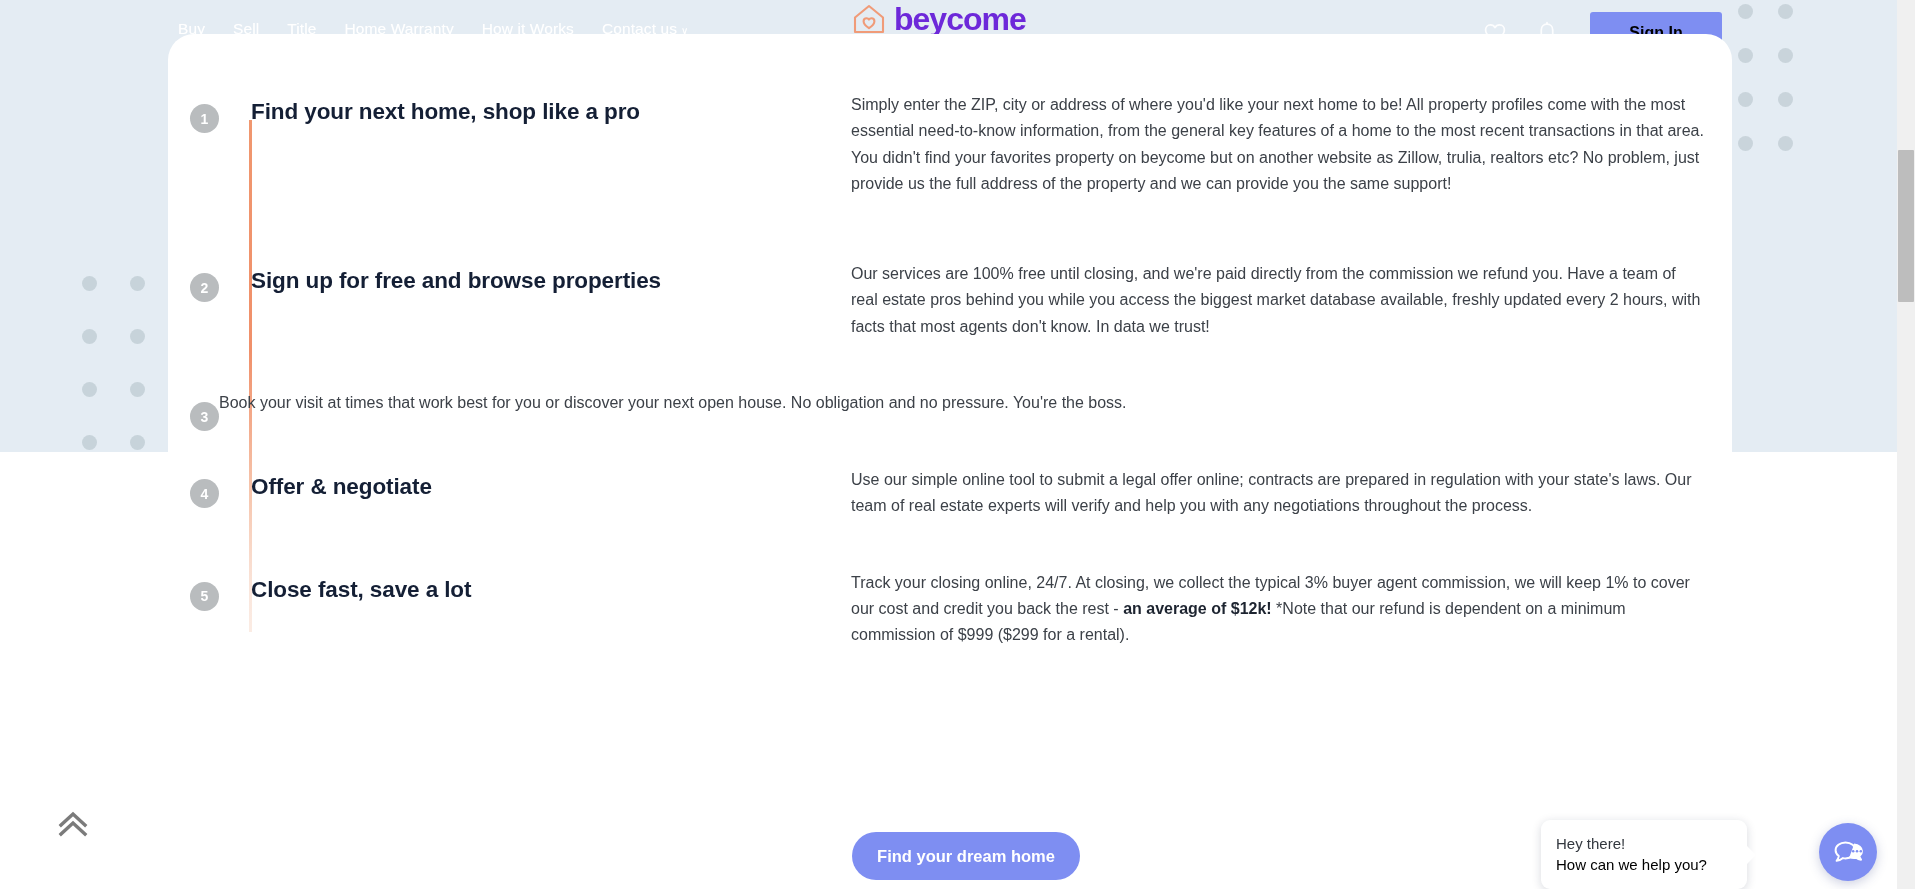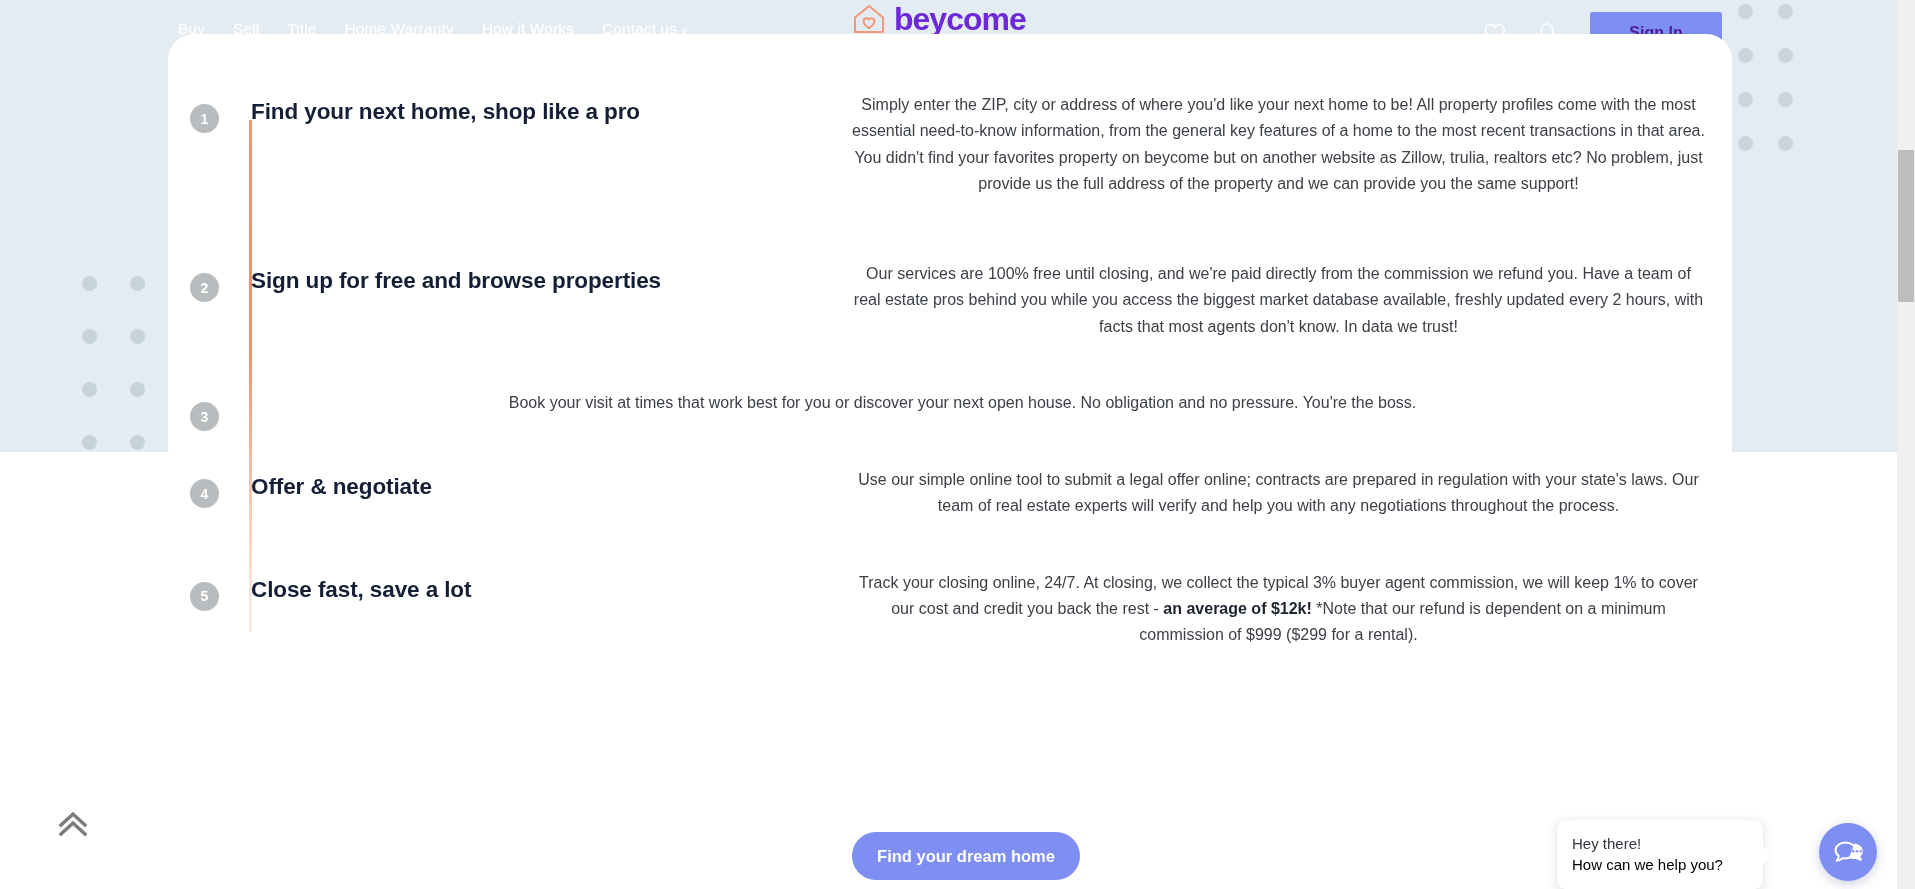--- a/index.html
+++ b/index.html
@@ -76,21 +76,21 @@
   .nav-right {
     position: absolute; left: 1482px; top: 12px;
     display: flex; align-items: center; gap: 26px;
     z-index: 3;
   }
   .nav-icon { width: 26px; height: 26px; display: block; opacity: .92; }
   .signin-btn {
     margin-left: 4px;
     width: 132px; height: 42px;
     background: #7e8ef2;
-    color: #4c1d95;
+    color: #000000;
     font-size: 16px; font-weight: bold;
     border: none; border-radius: 3px;
     cursor: pointer;
     display: flex; align-items: center; justify-content: center;
   }
 
   
   .card {
     position: absolute;
     left: 168px; top: 34px;
@@ -135,21 +135,20 @@
     color: #141f35;
     letter-spacing: -.1px;
   }
   .step-body {
     flex: 1 1 auto;
     margin-top: -12px;
     padding-right: 26px;
     font-size: 16px;
     line-height: 26.3px;
     color: #3c4148;
-    text-align: center;
   }
   .step-body b { font-weight: bold; color: #1d2430; }
 
   #step-1 { margin-top: 36px; }
   #step-2 { margin-top: 76px; }
   #step-3 { margin-top: 62px; }
   #step-4 { margin-top: 48px; }
   #step-5 { margin-top: 62px; }
 
   
@@ -176,21 +175,20 @@
 
   
   .chat-tip {
     position: absolute; left: 1541px; top: 820px;
     width: 206px; height: 69px;
     background: #ffffff;
     border-radius: 9px;
     box-shadow: 0 2px 10px rgba(20,30,60,.17);
     padding: 13px 15px 0 15px;
     z-index: 8;
-    margin-left: 16px;
   }
   .chat-tip .t1 { font-size: 15px; color: #33383f; line-height: 21px; }
   .chat-tip .t2 { font-size: 15px; color: #000000; line-height: 21px; }
   .chat-tip::after {
     content: ""; position: absolute;
     right: -6px; top: 28px;
     width: 14px; height: 14px;
     background: #ffffff;
     transform: rotate(45deg);
   }

